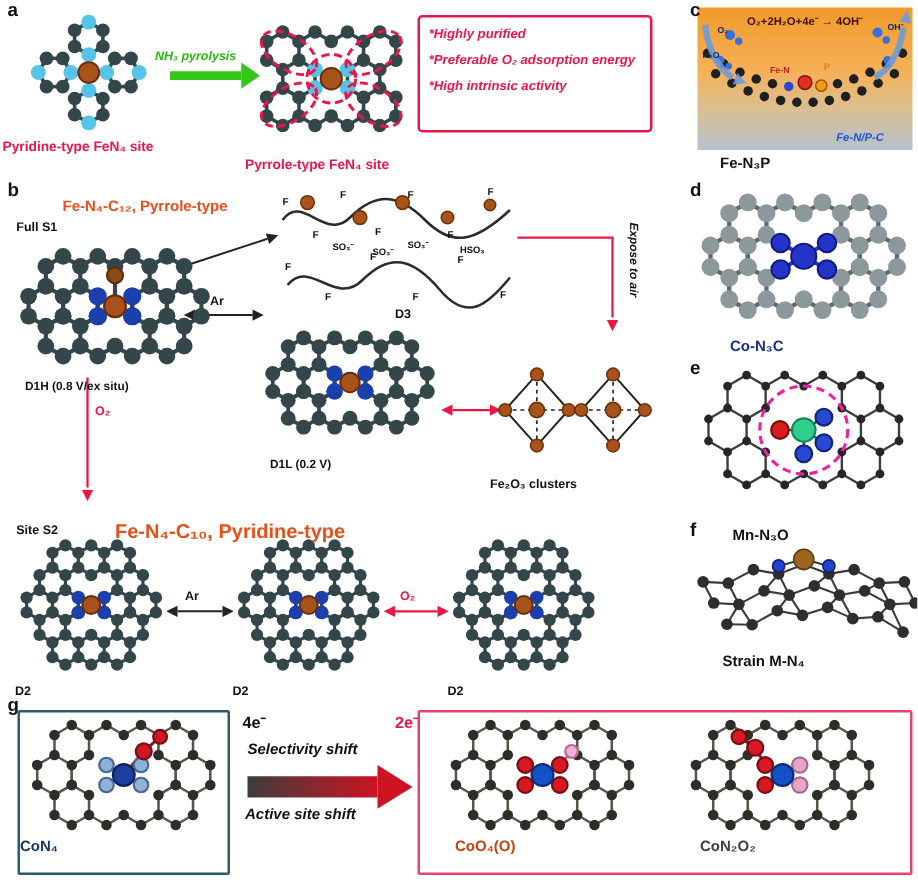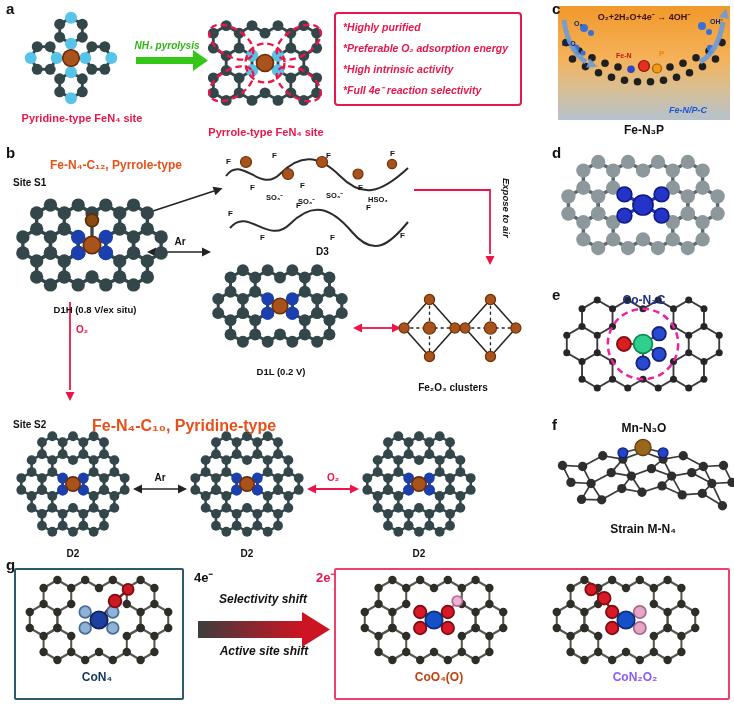--- a/index.html
+++ b/index.html
@@ -4,21 +4,21 @@
 <style>
   html,body{margin:0;padding:0;background:#fff;}
   .fig{position:relative;width:734px;height:707px;background:#fff;overflow:hidden;
        font-family:"Liberation Sans",sans-serif;color:#111;}
   .fig svg{position:absolute;overflow:visible;}
   .fig svg text{font-family:"Liberation Sans",sans-serif;}
   #overlay{left:0;top:0;z-index:1;}
   .mol{z-index:2;}
   .t{position:absolute;z-index:3;white-space:nowrap;}
   .lab{font-size:15px;font-weight:bold;}
-  .cap{font-weight:bold;text-align:center;}
+  .cap{font-weight:bold;text-align:left;}
   .box{position:absolute;z-index:0;border-radius:4px;background:#fff;}
   .bul{font-weight:bold;font-style:italic;font-size:10.5px;line-height:21px;padding:3px 7px;}
 </style>
 </head>
 <body>
 
 <div class="fig">
 
   <svg id="overlay" width="734" height="707" viewBox="0 0 734 707">
     <defs>
@@ -67,21 +67,20 @@
       <rect x="198" y="621" width="104" height="17" fill="url(#ggrad)"></rect>
       <polygon points="302,612 302,647 330,629.5" fill="#cc1422"></polygon>
     </g>
   </svg>
 
   <div class="box" style="left:334px;top:12px;width:184px;height:90px;border:2.5px solid #e8174a;">
     <div class="bul" style="color:#e8174a;">
       <div>*Highly purified</div>
       <div>*Preferable O₂ adsorption energy</div>
       <div>*High intrinsic activity</div>
-      <div>*Full 4e⁻ reaction selectivity</div>
     </div>
   </div>
   <div class="box" style="left:14px;top:568px;width:166px;height:128px;border:2.5px solid #2d5968;border-radius:2px;"></div>
   <div class="box" style="left:334px;top:568px;width:392px;height:128px;border:2.5px solid #e8436b;border-radius:2px;"></div>
 
   <svg class="mol" style="left:14px;top:6px" width="114" height="104" viewBox="-40 -40 80 80">
       <line x1="31.0" y1="0.0" x2="26.0" y2="8.7" stroke="#33474b" stroke-width="2.2"></line>
       <line x1="26.0" y1="8.7" x2="16.0" y2="8.7" stroke="#33474b" stroke-width="2.2"></line>
       <line x1="16.0" y1="8.7" x2="11.0" y2="0.0" stroke="#33474b" stroke-width="2.2"></line>
       <line x1="11.0" y1="0.0" x2="16.0" y2="-8.7" stroke="#33474b" stroke-width="2.2"></line>
@@ -1480,41 +1479,41 @@
   <div class="t lab" style="left:552px;top:144px">d</div>
   <div class="t lab" style="left:552px;top:286px">e</div>
   <div class="t lab" style="left:552px;top:416px">f</div>
   <div class="t lab" style="left:6px;top:556px">g</div>
 
   <div class="t cap" style="left:2px;top:112px;width:160px;font-size:11px;color:#e8174a;">Pyridine-type FeN₄ site</div>
   <div class="t cap" style="left:124px;top:40px;width:86px;font-size:10px;font-style:italic;color:#2eb512;">NH₃ pyrolysis</div>
   <div class="t cap" style="left:196px;top:126px;width:140px;font-size:11px;color:#e8174a;">Pyrrole-type FeN₄ site</div>
 
   <div class="t" style="left:50px;top:158px;font-size:12px;font-weight:bold;color:#e8501a;">Fe-N₄-C₁₂, Pyrrole-type</div>
-  <div class="t" style="left:13px;top:177px;font-size:10px;font-weight:bold;">Site S1</div>
+  <div class="t" style="left:13px;top:177px;font-size:10px;font-weight:bold;">Full S1</div>
   <div class="t cap" style="left:20px;top:304px;width:150px;font-size:9.5px;">D1H (0.8 V/ex situ)</div>
   <div class="t cap" style="left:168px;top:236px;width:24px;font-size:10px;">Ar</div>
   <div class="t" style="left:316px;top:246px;font-size:10px;font-weight:bold;">D3</div>
   <div class="t" style="left:512px;top:178px;font-size:9.5px;font-weight:bold;font-style:italic;transform:rotate(90deg);transform-origin:0 0;">Expose to air</div>
   <div class="t" style="left:76px;top:324px;font-size:10px;font-weight:bold;color:#ed1548;">O₂</div>
   <div class="t cap" style="left:392px;top:382px;width:122px;font-size:10px;">Fe₂O₃ clusters</div>
   <div class="t cap" style="left:216px;top:366px;width:130px;font-size:9.5px;">D1L (0.2 V)</div>
   <div class="t" style="left:13px;top:419px;font-size:10px;font-weight:bold;">Site S2</div>
   <div class="t" style="left:92px;top:417px;font-size:16px;font-weight:bold;color:#e8501a;">Fe-N₄-C₁₀, Pyridine-type</div>
   <div class="t cap" style="left:12px;top:548px;width:122px;font-size:10px;">D2</div>
   <div class="t cap" style="left:186px;top:548px;width:122px;font-size:10px;">D2</div>
   <div class="t cap" style="left:358px;top:548px;width:122px;font-size:10px;">D2</div>
   <div class="t cap" style="left:148px;top:472px;width:24px;font-size:10px;">Ar</div>
   <div class="t cap" style="left:320px;top:472px;width:26px;font-size:10px;color:#ed1548;">O₂</div>
 
   <div class="t cap" style="left:576px;top:123px;width:136px;font-size:12px;">Fe-N₃P</div>
-  <div class="t cap" style="left:584px;top:270px;width:120px;font-size:12px;color:#1b2f8a;margin-top:23px;">Co-N₃C</div>
+  <div class="t cap" style="left:584px;top:270px;width:120px;font-size:12px;color:#1b2f8a;">Co-N₃C</div>
   <div class="t cap" style="left:586px;top:398px;width:116px;font-size:12px;margin-top:23px;">Mn-N₃O</div>
   <div class="t cap" style="left:578px;top:522px;width:130px;font-size:12px;">Strain M-N₄</div>
 
   <div class="t cap" style="left:16px;top:670px;width:162px;font-size:12px;color:#14365e;">CoN₄</div>
   <div class="t" style="left:194px;top:568px;font-size:13px;font-weight:bold;">4e⁻</div>
   <div class="t" style="left:316px;top:568px;font-size:13px;font-weight:bold;color:#e8174a;">2e⁻</div>
   <div class="t cap" style="left:198px;top:592px;width:130px;font-size:12px;font-style:italic;">Selectivity shift</div>
   <div class="t cap" style="left:196px;top:644px;width:136px;font-size:12px;font-style:italic;">Active site shift</div>
   <div class="t cap" style="left:364px;top:670px;width:150px;font-size:12px;color:#c2410c;">CoO₄(O)</div>
-  <div class="t cap" style="left:560px;top:670px;width:150px;font-size:12px;color:#8b5cf6;">CoN₂O₂</div>
+  <div class="t cap" style="left:560px;top:670px;width:150px;font-size:12px;color:#404040;">CoN₂O₂</div>
 </div>
 
 </body></html>

